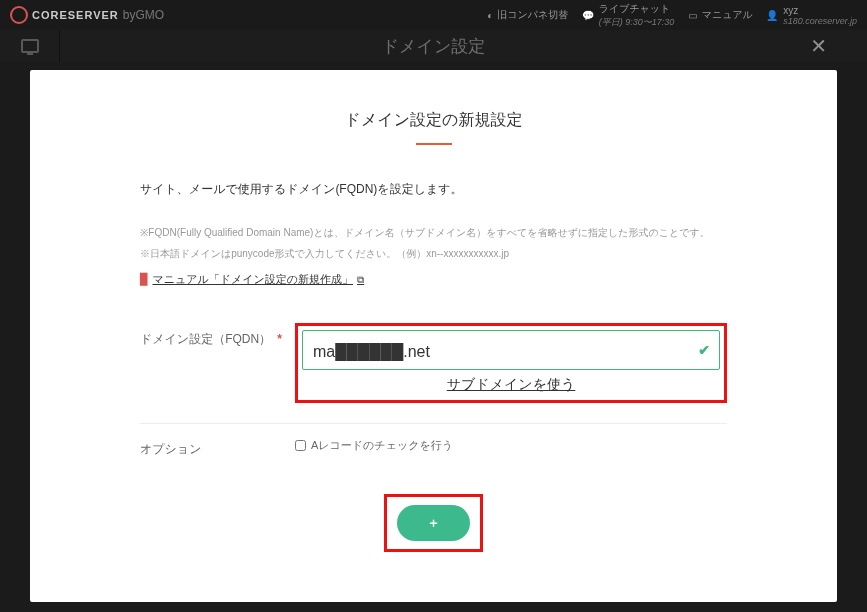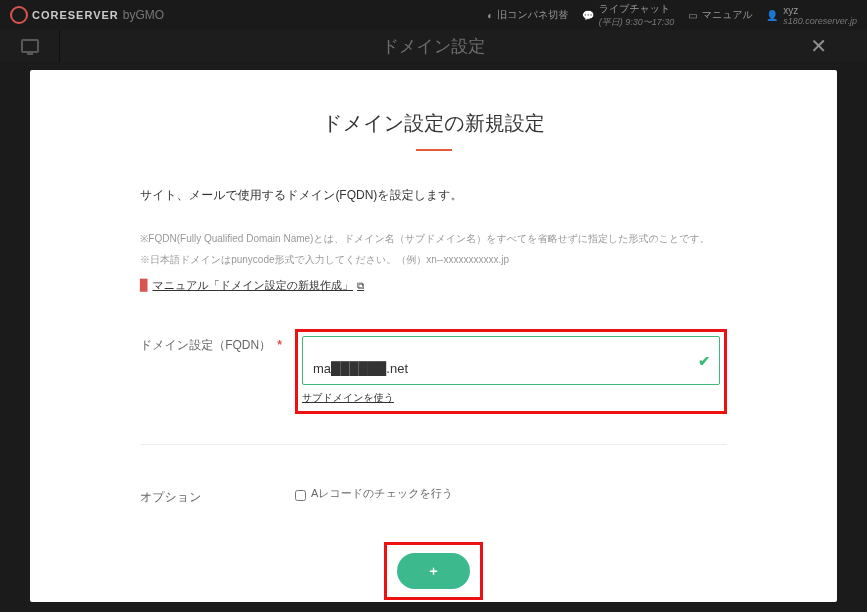--- a/index.html
+++ b/index.html
@@ -18,44 +18,44 @@
     .subbar-left { width: 60px; display: flex; align-items: center; justify-content: center; height: 100%; border-right: 1px solid #1a1a1a; }
     .monitor-icon { width: 18px; height: 14px; border: 2px solid #888; border-radius: 2px; position: relative; }
     .monitor-icon::after { content:''; position:absolute; bottom:-4px; left:4px; width:6px; height:2px; background:#888; }
     .subbar-title { position: absolute; left: 50%; transform: translateX(-50%); color: #aaa; font-size: 17px; }
     .subbar-close { margin-left: auto; margin-right: 40px; color: #ddd; font-size: 20px; cursor: pointer; }
     
     .overlay { position: absolute; top: 30px; left: 0; right: 0; bottom: 0; background: rgba(0,0,0,0.35); }
     
     .modal { position: absolute; top: 70px; left: 30px; right: 30px; bottom: 10px; background: #fff; border-radius: 2px; padding: 40px 110px 30px; overflow: hidden; }
     
-    .modal-title { text-align: center; color: #333; font-size: 20px; font-weight: normal; margin-bottom: 12px; }
+    .modal-title { text-align: center; color: #333; font-size: 16px; font-weight: normal; margin-bottom: 12px; }
     .title-underline { width: 36px; height: 2px; background: #e55b3c; margin: 0 auto 36px; }
     
     .intro { font-size: 12px; color: #333; margin-bottom: 26px; }
     .note { font-size: 10px; color: #999; line-height: 1.7; margin-bottom: 4px; }
     
     .manual-link { font-size: 11px; display: inline-flex; align-items: center; gap: 4px; color: #333; text-decoration: underline; margin-top: 6px; margin-bottom: 8px; }
     .book-icon { color: #d9534f; font-size: 11px; text-decoration: none; }
     .ext-icon { font-size: 10px; text-decoration: none; }
     
     .form-row { display: flex; align-items: flex-start; margin-top: 28px; }
     .form-label { width: 155px; font-size: 12px; color: #666; padding-top: 8px; }
     .req { color: #d9534f; margin-left: 6px; font-weight: bold; }
     .form-field { flex: 1; }
     
     .highlight-box { border: 3px solid #e11; padding: 4px 4px 6px; }
     
     .input-wrap { position: relative; }
-    .domain-input { width: 100%; padding: 24px 34px 8px 10px; border: 1px solid #3cba7a; border-radius: 2px; font-size: 13px; color: #333; outline: none; }
+    .domain-input { width: 100%; padding: 12px 34px 8px 10px; border: 1px solid #3cba7a; border-radius: 2px; font-size: 16px; color: #333; outline: none; }
     .check-icon { position: absolute; right: 10px; top: 50%; transform: translateY(-50%); color: #3cba7a; font-weight: bold; font-size: 14px; }
-    .sub-link { display: block; text-align: left; font-size: 10px; color: #333; text-decoration: underline; margin-top: 6px; }
+    .sub-link { display: block; text-align: center; font-size: 14px; color: #333; text-decoration: underline; margin-top: 6px; }
     
-    .option-row { display: flex; align-items: center; margin-top: 30px; padding-top: 36px; border-top: 1px solid #eee; }
-    .checkbox-wrap { display: flex; align-items: flex-end; gap: 5px; font-size: 11px; color: #666; }
+    .option-row { display: flex; align-items: center; margin-top: 20px; padding-top: 9px; border-top: 1px solid #eee; }
+    .checkbox-wrap { display: flex; align-items: center; gap: 5px; font-size: 11px; color: #666; }
     .checkbox-wrap input { width: 11px; height: 11px; }
     
     .submit-wrap { text-align: center; margin-top: 36px; }
     .submit-highlight { display: inline-block; border: 3px solid #e11; padding: 8px 10px; }
     .submit-btn { background: #3cba8e; color: #fff; border: none; border-radius: 18px; padding: 9px 30px; font-size: 12px; cursor: pointer; display: inline-flex; align-items: center; gap: 8px; }
     .plus-icon { font-weight: bold; font-size: 13px; }
   </style>
 </head>
 <body>
 

